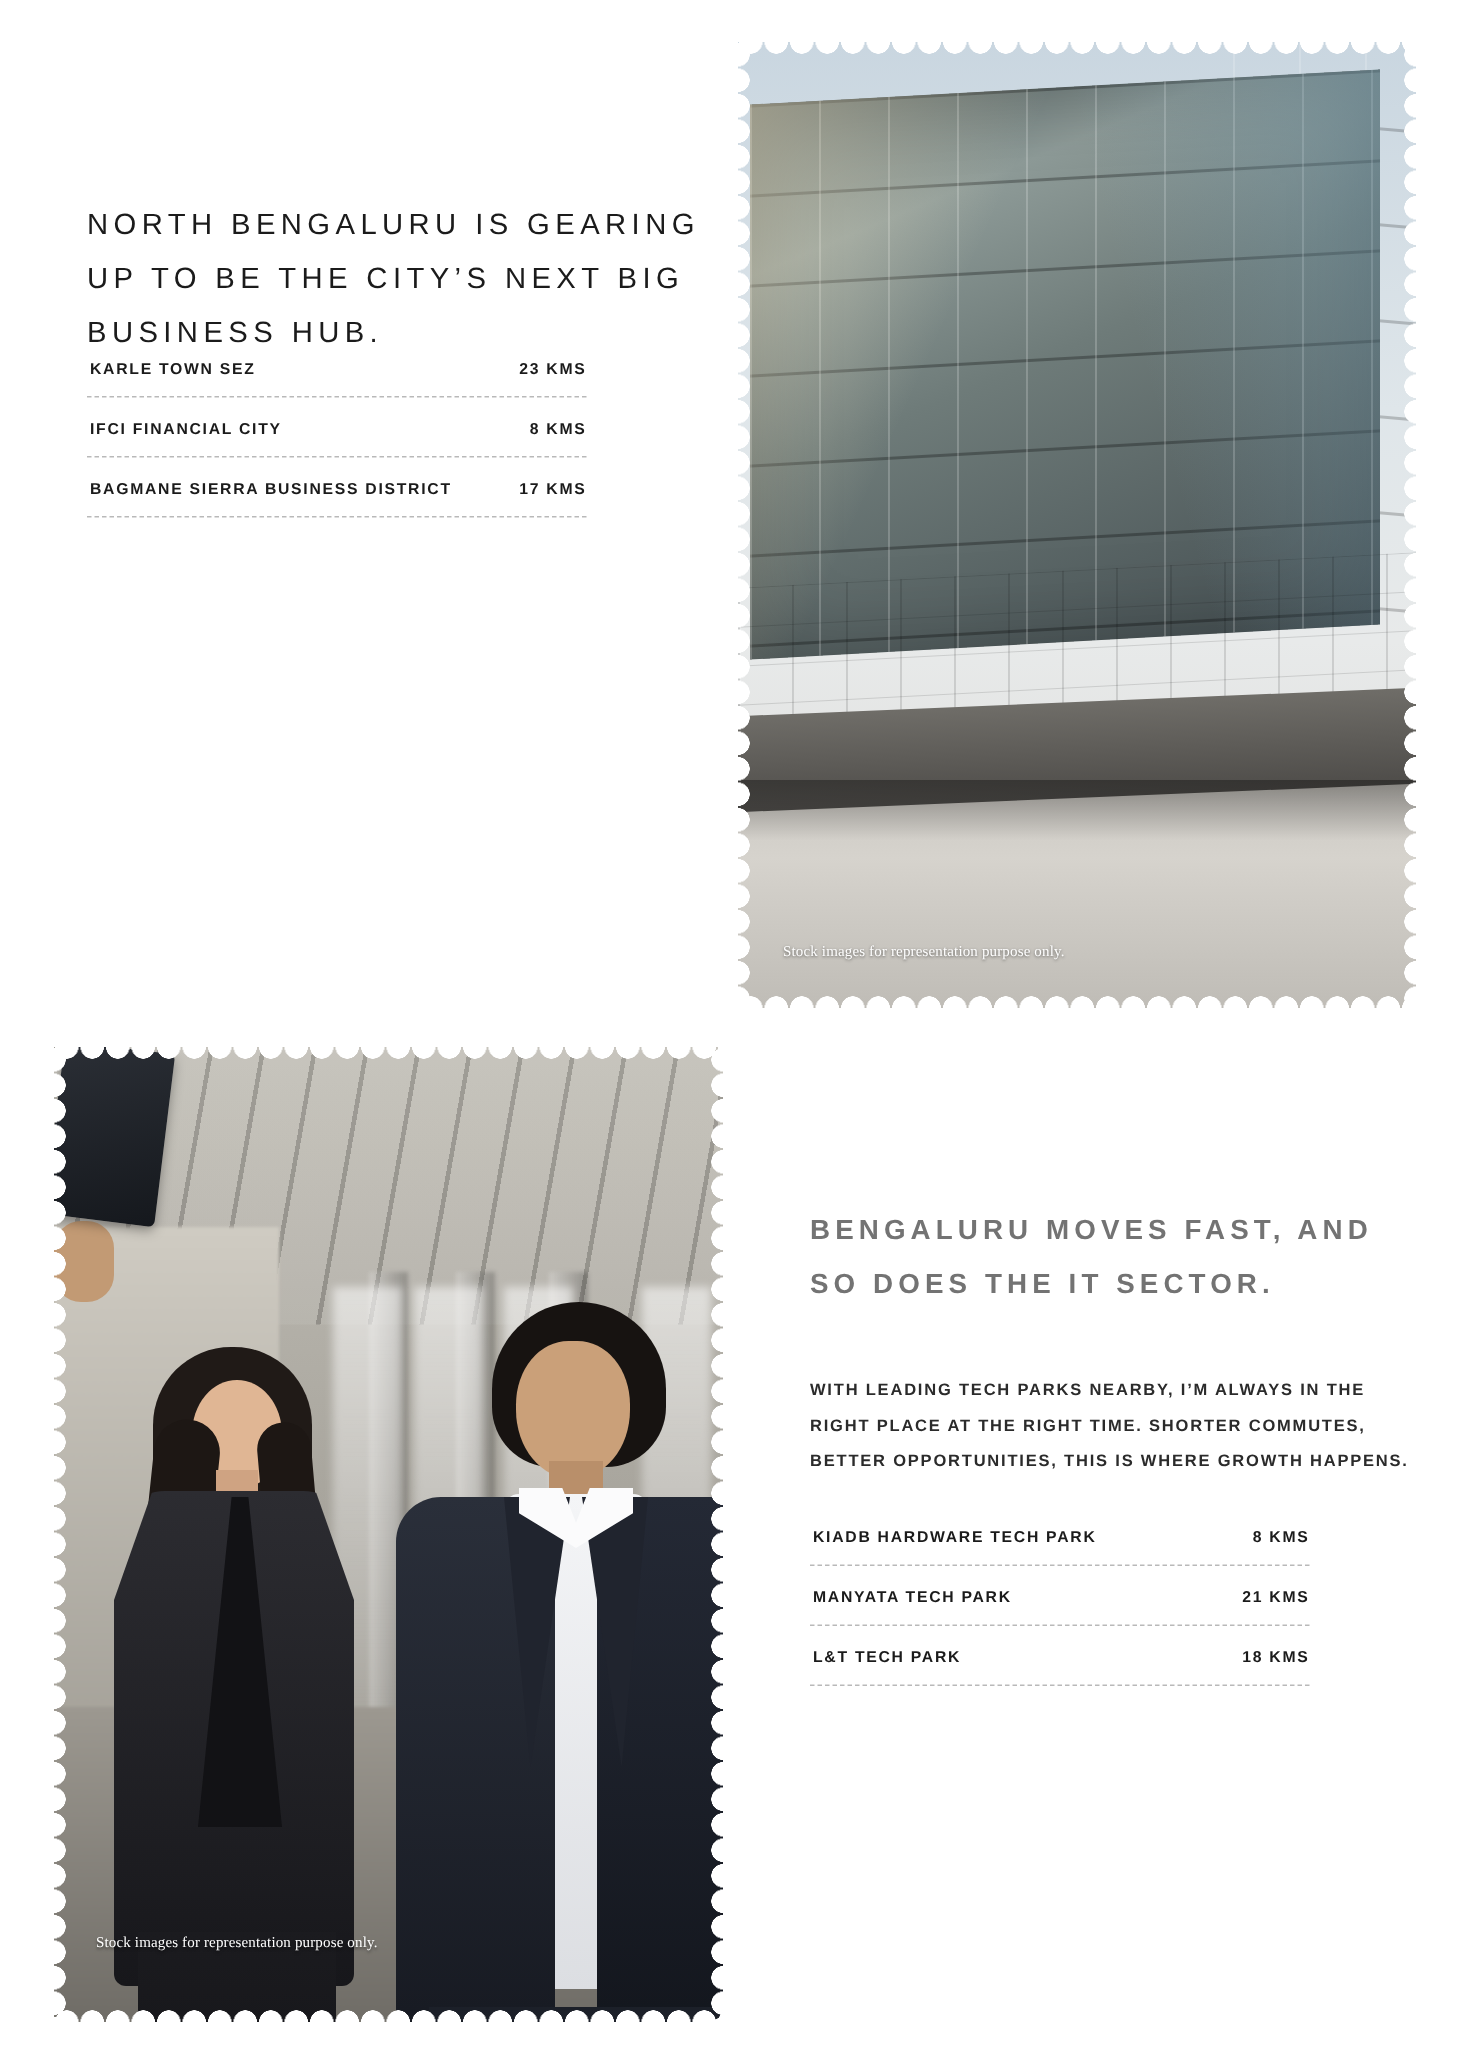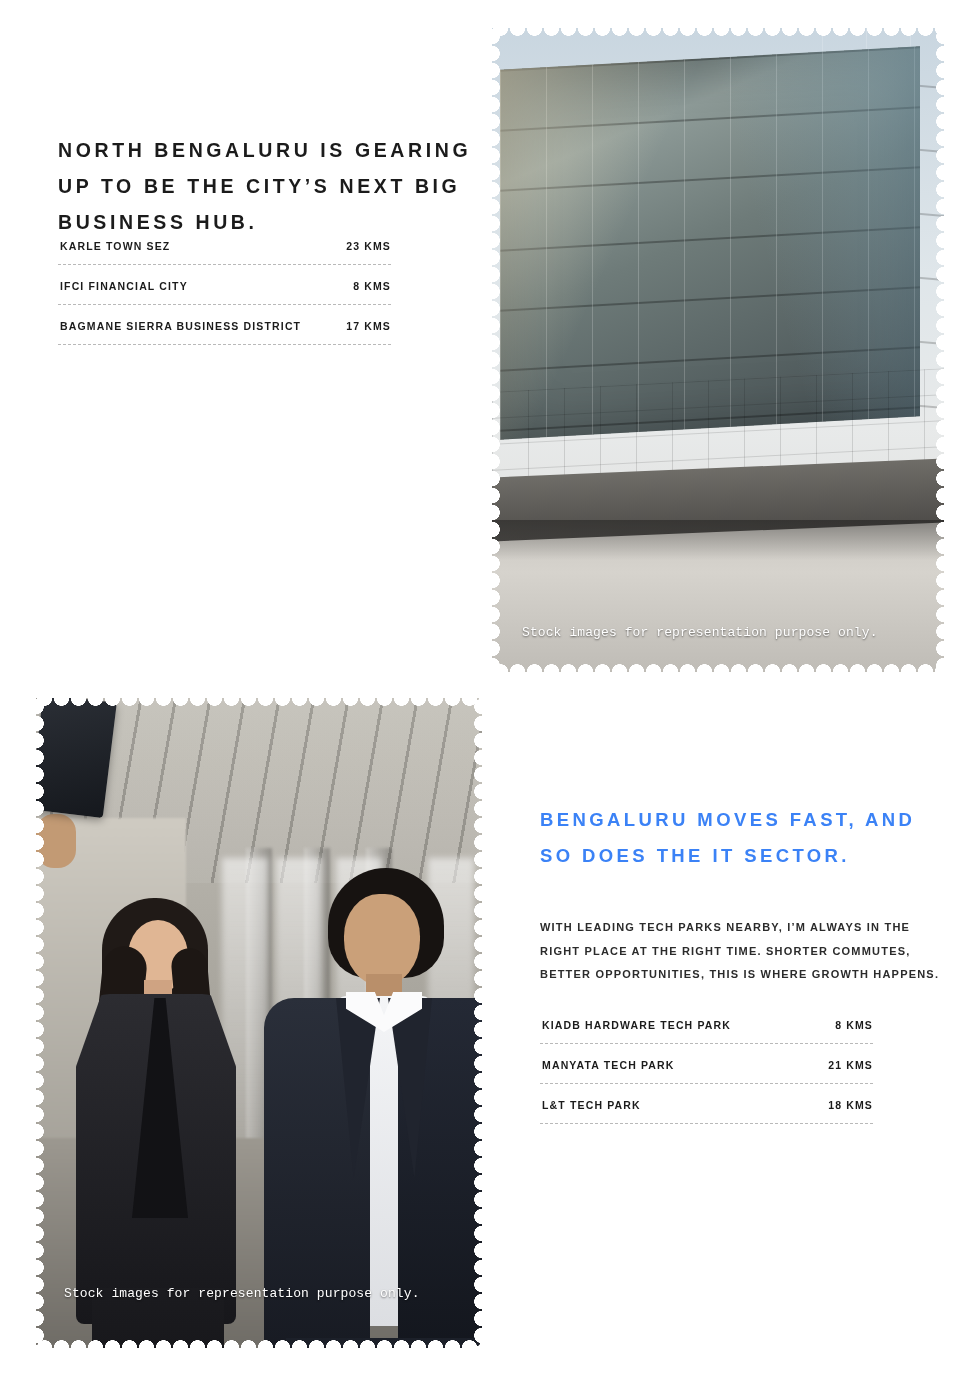--- a/index.html
+++ b/index.html
@@ -19,21 +19,21 @@
 
   
   .s1-text {
     position: absolute;
     left: 58px;
     top: 132px;
     width: 420px;
   }
   .headline {
     font-size: 19.5px;
-    font-weight: bold;
+    font-weight: normal;
     letter-spacing: 3.6px;
     line-height: 36px;
     color: #1b1b1b;
     text-transform: uppercase;
   }
   .body-copy {
     margin-top: 26px;
     font-size: 11px;
     font-weight: bold;
     letter-spacing: 1.25px;
@@ -89,24 +89,24 @@
       radial-gradient(circle calc(var(--s)/2.15) at 100% 50%, transparent 97%, #000 100%) 0 0/100% var(--s);
     mask-composite: intersect;
   }
   .stamp-1 { left: 492px; top: 28px; width: 452px; height: 644px; }
   .stamp-2 { left: 36px; top: 698px; width: 446px; height: 650px; }
 
   .photo { position: absolute; inset: 0; }
 
   .caption {
     position: absolute;
-    font-size: 13px;
+    font-size: 10px;
     color: #ffffff;
     letter-spacing: 0.1px;
-    font-family: Liberation Mono, monospace;
+    font-family: Liberation Serif, serif;
     text-shadow: 0 1px 2px rgba(0,0,0,.55);
     white-space: nowrap;
   }
   .cap-1 { left: 30px; bottom: 32px; }
   .cap-2 { left: 28px; bottom: 47px; }
 
   
   .bld-sky {
     position: absolute; inset: 0;
     background:
@@ -244,21 +244,21 @@
     position: absolute;
     left: 540px;
     top: 802px;
     width: 400px;
   }
   .headline-2 {
     font-size: 18.5px;
     font-weight: bold;
     letter-spacing: 3.4px;
     line-height: 36px;
-    color: #3b82f6;
+    color: #737373;
     text-transform: uppercase;
   }
   .body-copy-2 {
     margin-top: 42px;
     font-size: 11px;
     font-weight: bold;
     letter-spacing: 1.2px;
     line-height: 23.5px;
     color: #2b2b2b;
     text-transform: uppercase;

